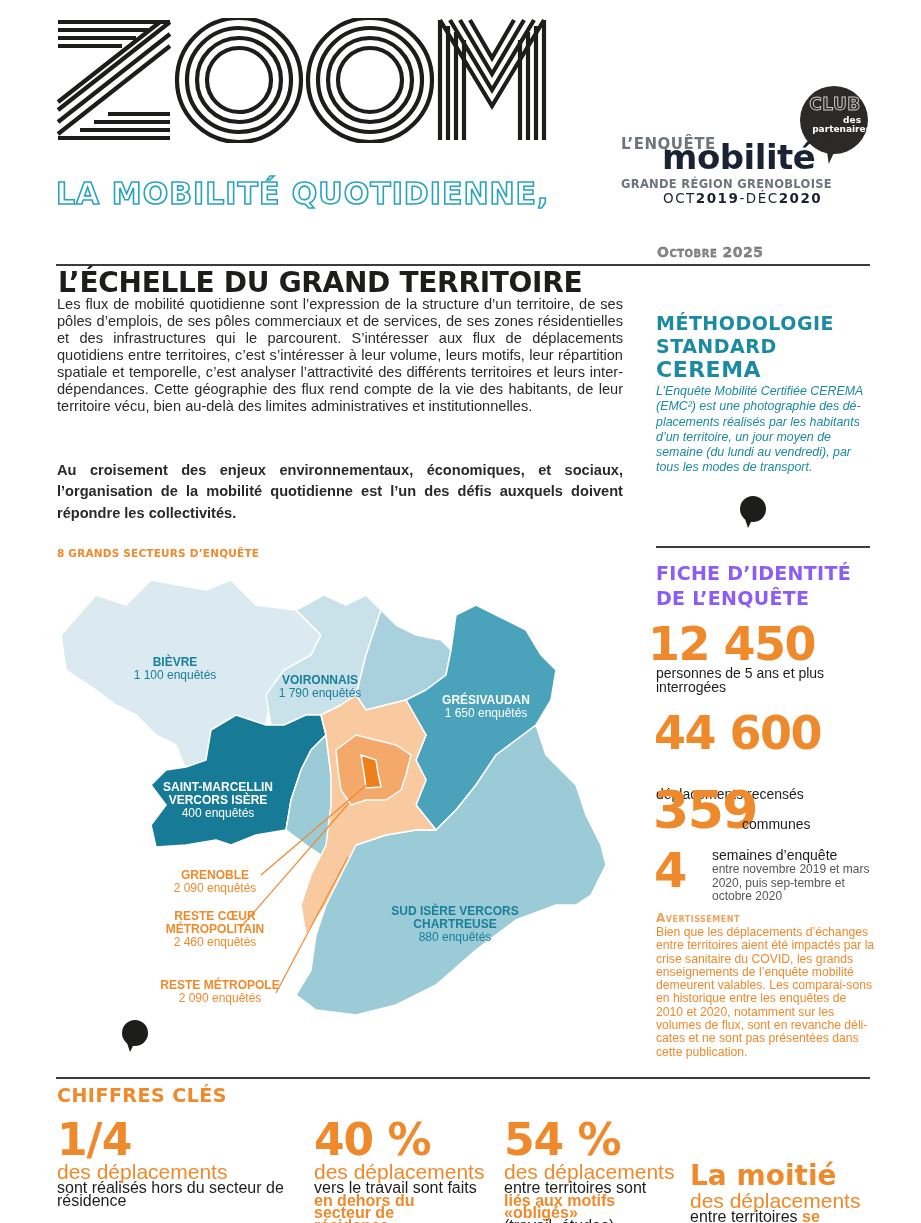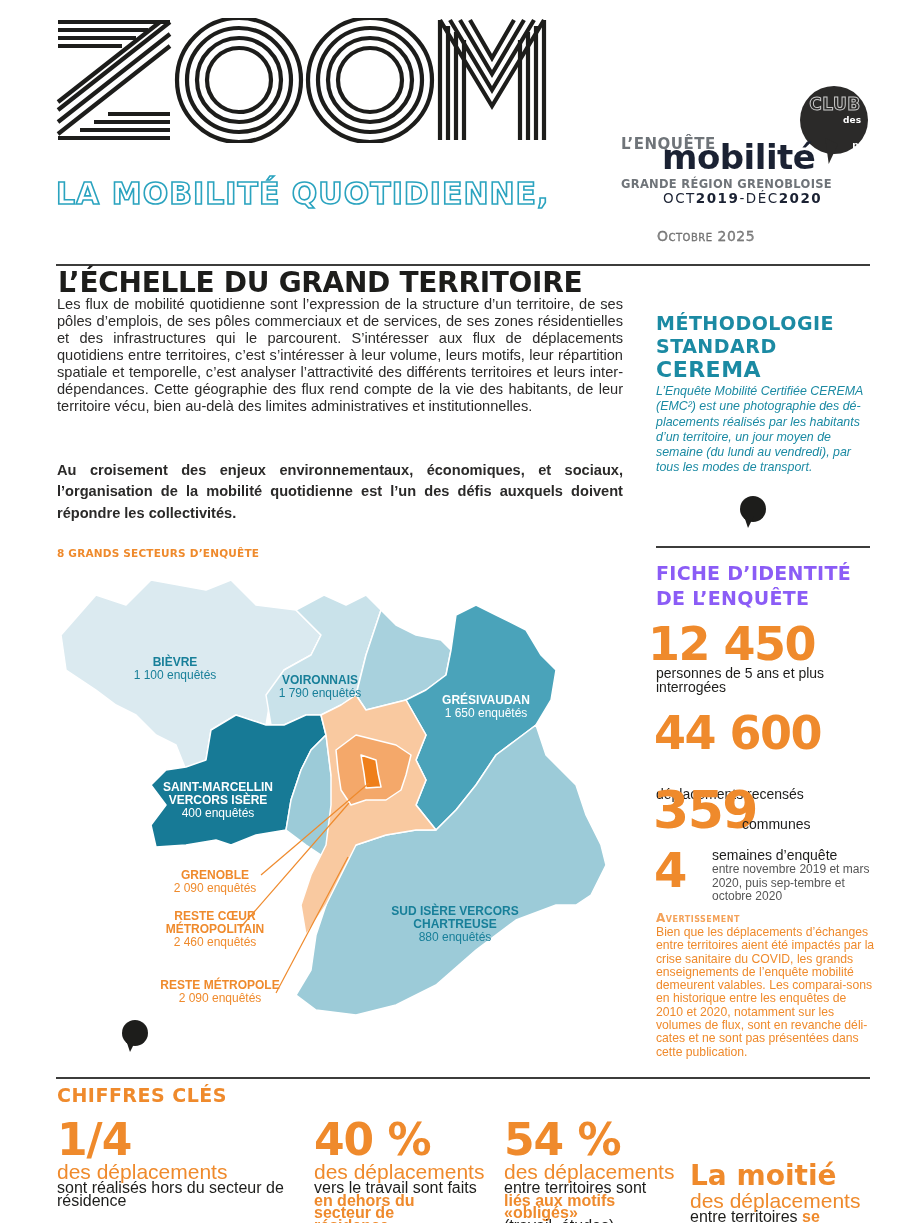--- a/index.html
+++ b/index.html
@@ -10,23 +10,23 @@
   .zoom-logo { left: 56px; top: 18px; width: 420px; height: 125px; }
   .em-pre { left: 621px; top: 135px; font-family: "DejaVu Sans", sans-serif; font-weight: bold; font-size: 15px; color: #6f7479; letter-spacing: 0.5px; }
   .em-main { left: 662px; top: 137px; font-family: "DejaVu Sans", sans-serif; font-weight: bold; font-size: 34px; color: #1b2233; letter-spacing: -0.5px; }
   .em-region { left: 621px; top: 177px; font-family: "DejaVu Sans", sans-serif; font-weight: bold; font-size: 11.5px; color: #6f7479; letter-spacing: 0.3px; }
   .em-dates { left: 663px; top: 190px; font-family: "DejaVu Sans", sans-serif; font-size: 13.5px; color: #1b2233; letter-spacing: 1.5px; }
   .em-dates b { font-weight: bold; }
   .club { left: 800px; top: 86px; width: 68px; height: 68px; border-radius: 50%; background: #2b2a29; }
   .club-tail { left: 820px; top: 140px; width: 0; height: 0; border-left: 14px solid transparent; border-top: 22px solid #2b2a29; transform: rotate(25deg); }
   .club-title { left: 801px; top: 94px; width: 68px; text-align: center; font-family: "DejaVu Sans", sans-serif; font-weight: bold; font-size: 17px; color: #2b2a29; -webkit-text-stroke: 1px #c9c9c9; letter-spacing: 0.5px; }
   .club-sub1 { left: 801px; top: 115px; width: 68px; text-align: right; padding-right: 8px; box-sizing: border-box; font-size: 9px; color: #fff; font-weight: bold; }
-  .club-sub2 { left: 801px; top: 140px; width: 70px; text-align: right; font-size: 9px; color: #fff; font-weight: bold; padding-left: 40px; }
-
-  .date-label { left: 657px; top: 228px; font-family: "DejaVu Sans", sans-serif; font-weight: normal; font-size: 14px; color: #8a8a8a; font-variant: small-caps; letter-spacing: 0.5px; -webkit-text-stroke: 0.3px #555; }
+  .club-sub2 { left: 801px; top: 124px; width: 70px; text-align: right; font-size: 9px; color: #fff; font-weight: bold; }
+
+  .date-label { left: 657px; top: 244px; font-family: "DejaVu Sans", sans-serif; font-weight: bold; font-size: 14px; color: #8a8a8a; font-variant: small-caps; letter-spacing: 0.5px; -webkit-text-stroke: 0.3px #555; }
 
   
   .headline { left: 56px; top: 175px; font-family: "DejaVu Sans", sans-serif; font-weight: bold; font-size: 30px; line-height: 38px; color: transparent; -webkit-text-stroke: 1.6px #2aa3bf; letter-spacing: 1px; text-transform: uppercase; }
   .hr-top { left: 56px; top: 264px; width: 814px; height: 2px; background: #3c3c3b; }
   .subhead { left: 58px; top: 266px; font-family: "DejaVu Sans", sans-serif; font-weight: bold; font-size: 28px; color: #1d1d1b; letter-spacing: -0.3px; }
 
   
   .intro { left: 57px; top: 296px; width: 566px; font-family: "Liberation Sans", sans-serif; font-size: 14.6px; line-height: 17px; color: #2b2a29; text-align: justify; }
   .intro-bold { left: 57px; top: 460px; width: 566px; font-family: "Liberation Sans", sans-serif; font-weight: bold; font-size: 14.6px; line-height: 21.3px; color: #2b2a29; text-align: justify; }
 

